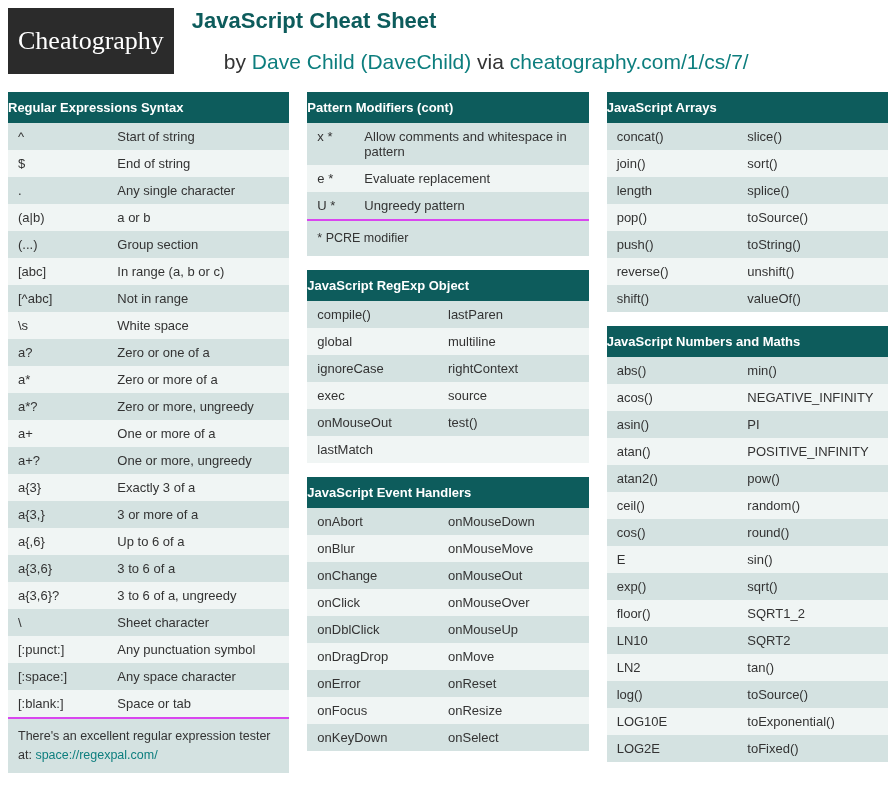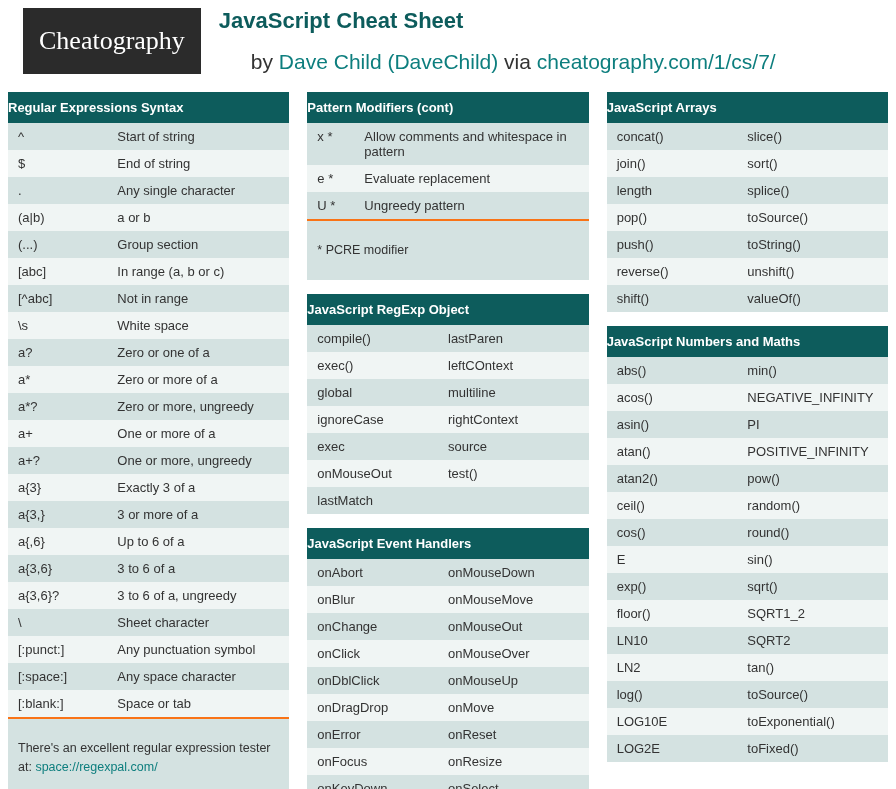--- a/index.html
+++ b/index.html
@@ -14,23 +14,22 @@
       display: flex;
       gap: 18px;
       margin-bottom: 18px;
       align-items: flex-start;
     }
     .logo {
       background: #2b2b2b;
       color: #fff;
       font-family: Georgia, 'Times New Roman', serif;
       font-size: 26px;
-      padding: 18px 16px;
+      padding: 18px 10px;
       font-weight: 400;
-      margin-left: 15px;
     }
     .title-block h1 {
       color: #0d5c5c;
       font-size: 22px;
       font-weight: 700;
       margin-bottom: 16px;
     }
     .title-block .byline {
       font-size: 21px;
       color: #333;
@@ -61,22 +60,22 @@
       align-items: flex-start;
     }
     .row:nth-child(odd) { background: #d4e2e1; }
     .row:nth-child(even) { background: #f0f5f4; }
     .row > div:first-child { flex: 0 0 38%; }
     .row > div:last-child { flex: 1; }
     .row.narrow > div:first-child { flex: 0 0 18%; }
     .row.col2 > div { flex: 1; }
     .footnote {
       background: #d4e2e1;
-      border-top: 2px solid #f97316;
-      padding: 20px 10px;
+      border-top: 2px solid #d946ef;
+      padding: 8px 10px;
       font-size: 12.5px;
       line-height: 1.5;
     }
     .footnote a { color: #0d7e7e; text-decoration: none; }
     .rows-wrap { }
   </style>
 </head>
 <body>
 
 <div class="header">
@@ -211,24 +210,20 @@
     </div>
 
     <div class="panel">
       <div class="panel-header">JavaScript RegExp Object</div>
       <div class="rows-wrap">
           <div class="row col2">
             <div>compile()</div>
             <div>lastParen</div>
           </div>
           <div class="row col2">
-            <div>exec()</div>
-            <div>leftCOntext</div>
-          </div>
-          <div class="row col2">
             <div>global</div>
             <div>multiline</div>
           </div>
           <div class="row col2">
             <div>ignoreCase</div>
             <div>rightContext</div>
           </div>
           <div class="row col2">
             <div>exec</div>
             <div>source</div>

